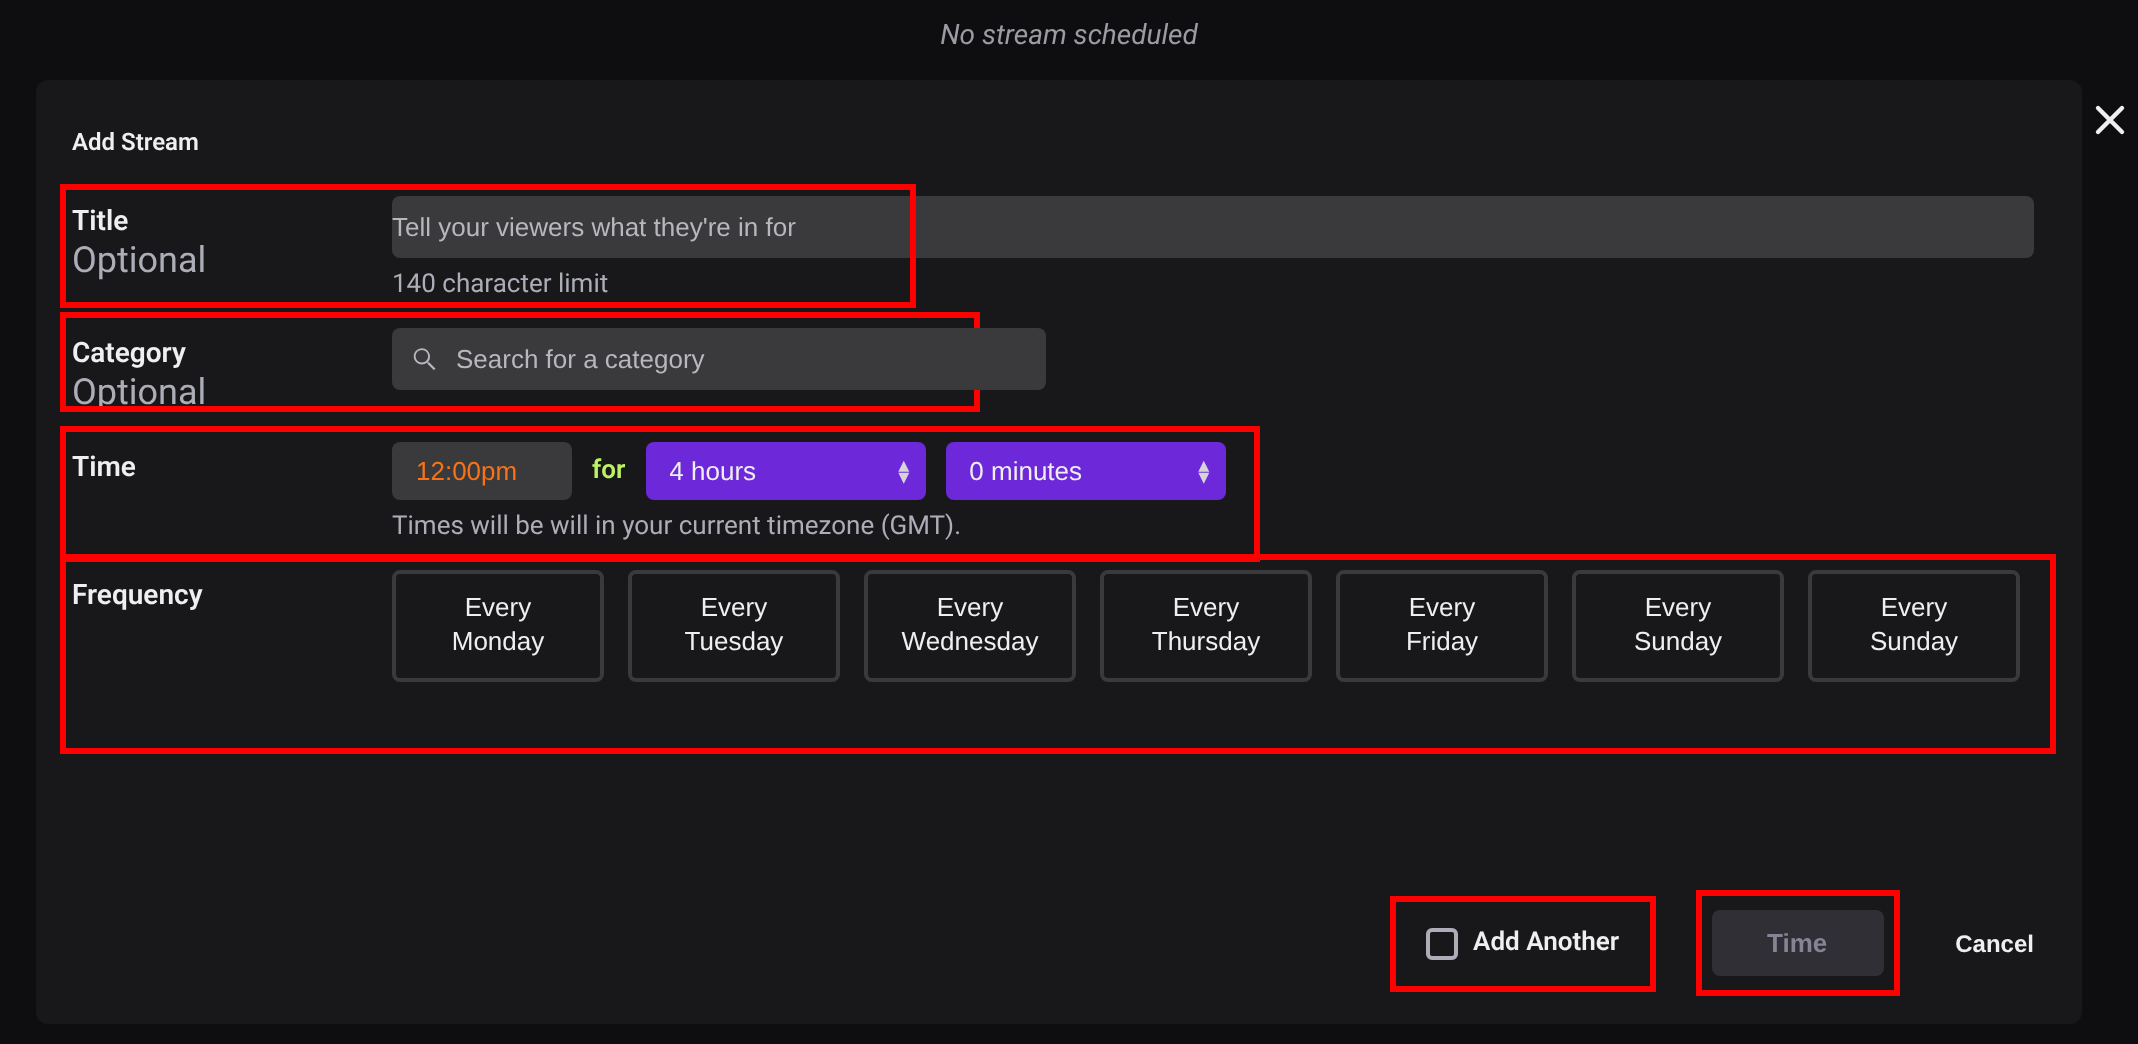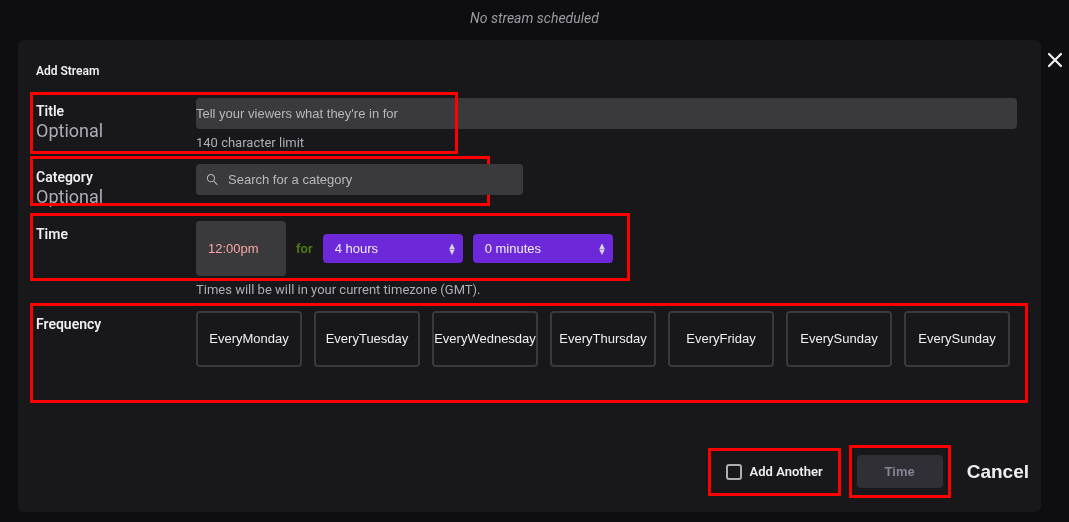--- a/index.html
+++ b/index.html
@@ -115,29 +115,29 @@
     .search-input::placeholder { color: #b7b7bd; }
     .time-row {
       display: flex;
       align-items: center;
       gap: 10px;
     }
     .time-input {
       background: #3a3a3d;
       border: none;
       border-radius: 4px;
-      padding: 20px 12px;
-      color: #fca5a5;
+      padding: 7px 12px;
+      color: #f97316;
       font-size: 13px;
       width: 90px;
     }
     .for-text {
       font-size: 13px;
       font-weight: 600;
-      color: #4d7c0f;
+      color: #bef264;
     }
     .select-wrap {
       position: relative;
       display: inline-block;
     }
     .select-wrap select {
       appearance: none;
       background: #6d28d9;
       border: none;
       border-radius: 4px;
@@ -164,33 +164,33 @@
     }
     .freq-btn {
       width: 106px;
       height: 56px;
       border: 2px solid #3a3a3d;
       background: transparent;
       border-radius: 4px;
       color: #efeff1;
       font-size: 13px;
       display: flex;
-      flex-direction: row;
+      flex-direction: column;
       justify-content: center;
       align-items: center;
       cursor: pointer;
       line-height: 1.3;
     }
     .footer {
       position: absolute;
       bottom: 24px;
-      right: 12px;
+      right: 24px;
       display: flex;
       align-items: center;
-      gap: 24px;
+      gap: 36px;
     }
     .add-another {
       display: flex;
       align-items: center;
       gap: 8px;
       font-size: 13px;
       font-weight: 600;
       color: #efeff1;
       cursor: pointer;
       padding: 8px 10px;
@@ -209,21 +209,21 @@
       color: #848494;
       font-size: 13px;
       font-weight: 600;
       padding: 9px 28px;
       cursor: pointer;
     }
     .cancel-btn {
       background: transparent;
       border: none;
       color: #efeff1;
-      font-size: 19px;
+      font-size: 12px;
       font-weight: 600;
       cursor: pointer;
     }
   </style>
 </head>
 <body>
 
 <div class="bg-text">No stream scheduled</div>
 
 <div class="modal">

